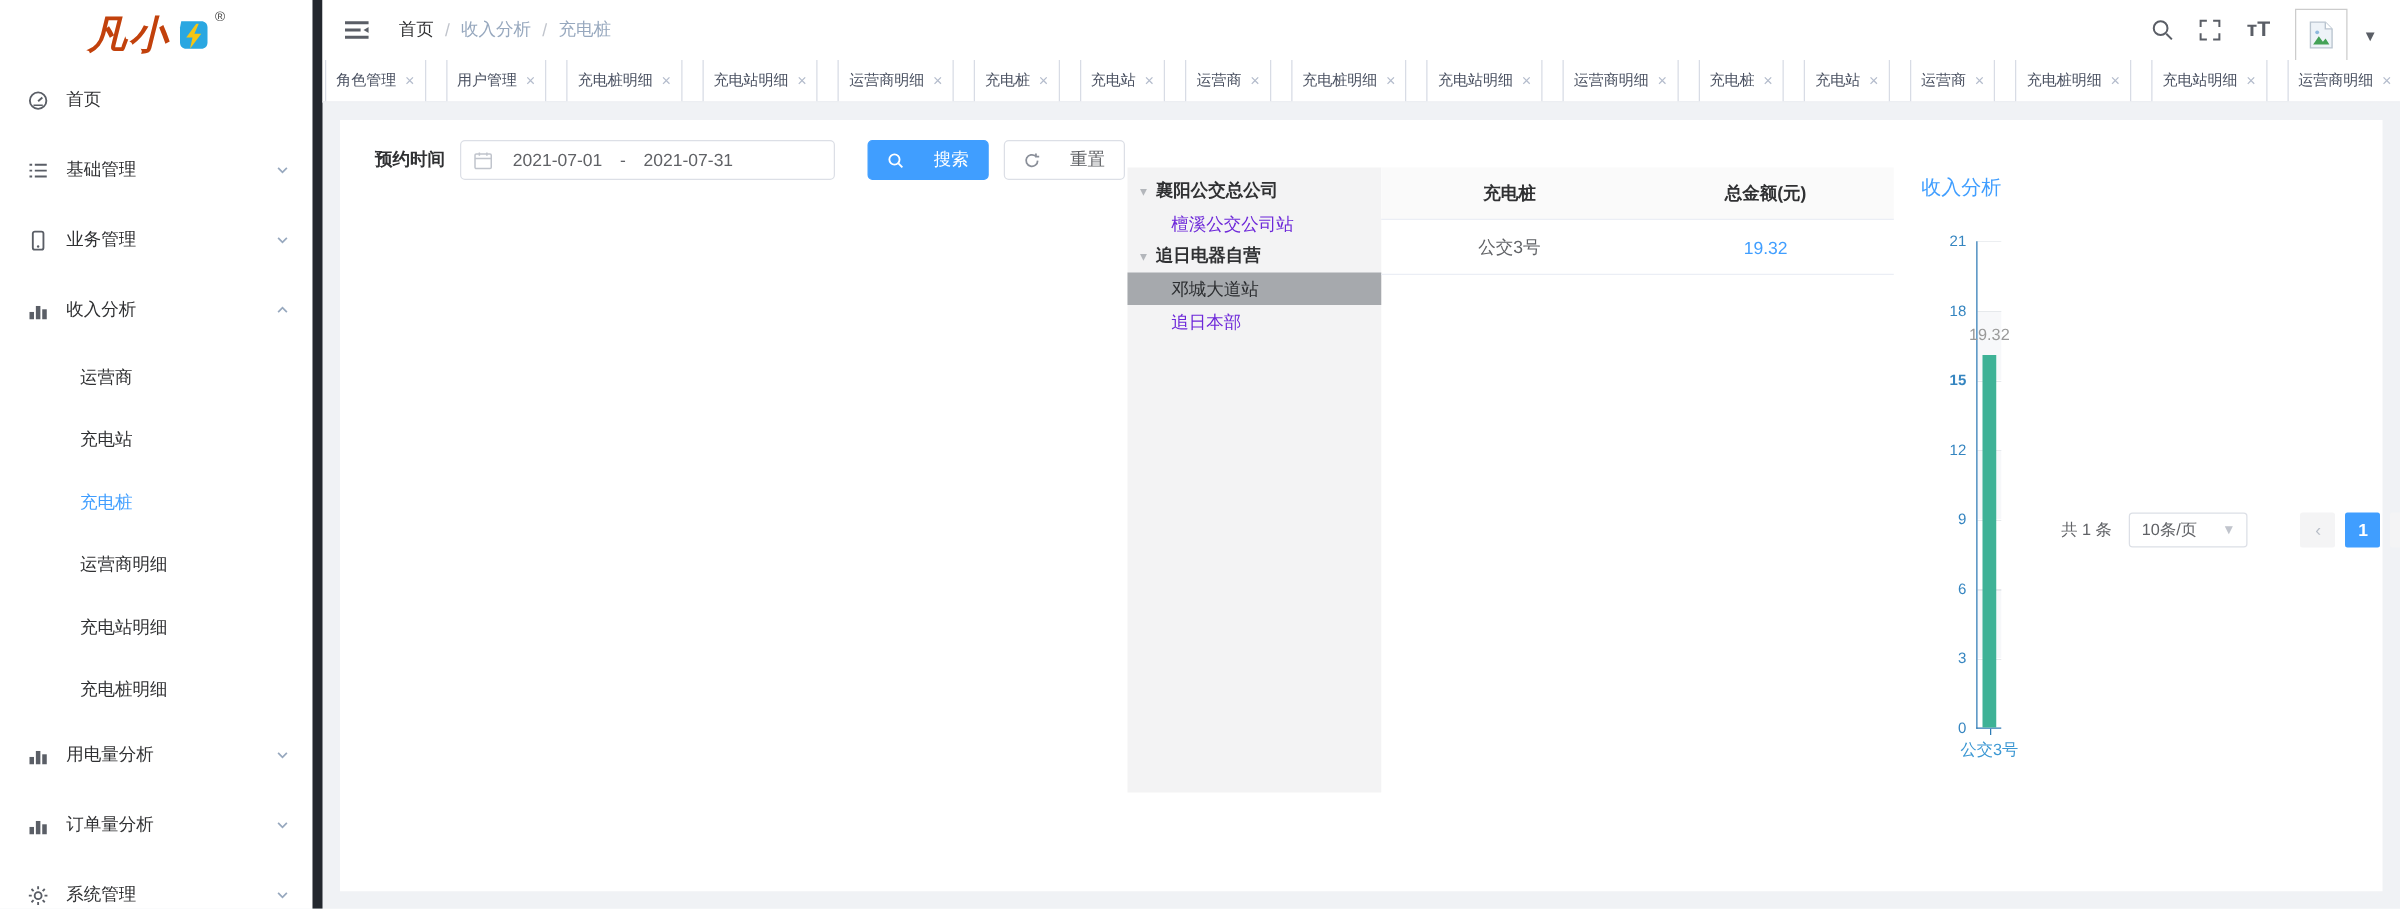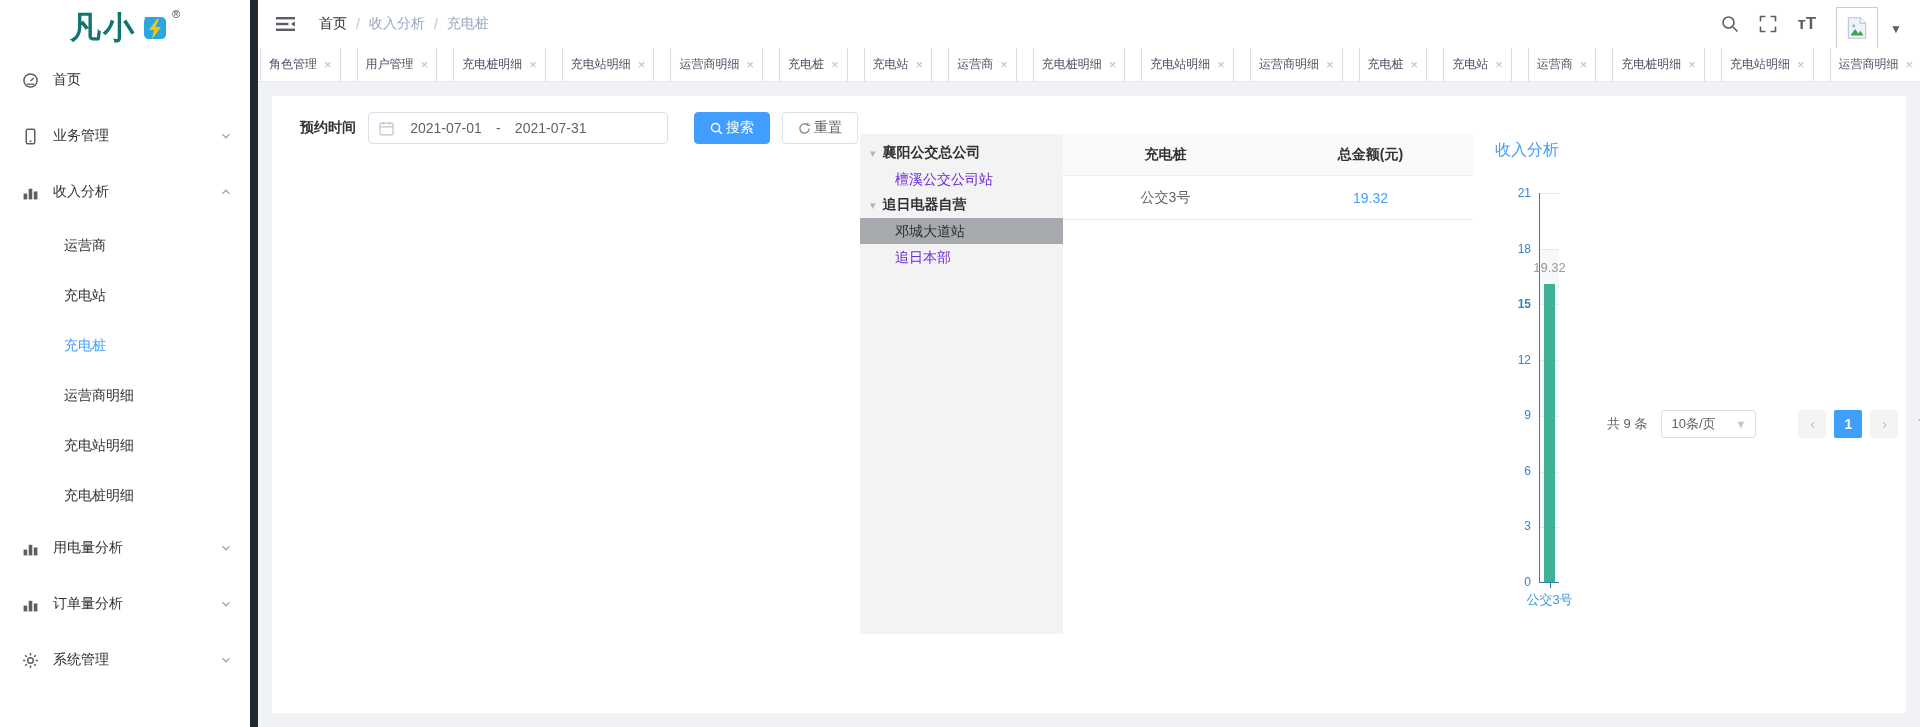--- a/index.html
+++ b/index.html
@@ -2,21 +2,21 @@
 <html><head>
 <meta charset="utf-8">
 <style>
   *{margin:0;padding:0;box-sizing:border-box}
   html,body{width:1920px;height:727px;overflow:hidden}
   body{font-family:"Liberation Sans","DejaVu Sans",sans-serif;font-size:14px;color:#303133;background:#f0f2f5}
   .app{display:flex;width:100%;height:100%}
   
   .sidebar{width:250px;height:100%;background:#fff;flex:none;overflow:hidden}
   .logo{height:52px;display:flex;align-items:center;justify-content:center;gap:3px;padding-top:4px}
-  .logo-text{font-size:31px;font-weight:bold;color:#0f766e;letter-spacing:2px}
+  .logo-text{font-size:31px;font-weight:bold;font-style:italic;color:#c2410c;letter-spacing:2px}
   .logo-reg{font-size:11px;color:#444;align-self:flex-start;margin-top:4px}
   .menu-item{height:56px;display:flex;align-items:center;padding:0 18px 0 22px;cursor:pointer}
   .mi-icon{width:17px;height:17px;margin-right:14px;color:#5a5e66;display:flex;align-items:center}
   .mi-label{flex:1;color:#303133}
   .mi-chevron{display:flex;color:#97a8be}
   .mi-chevron.up{transform:rotate(180deg)}
   .submenu-item{height:50px;line-height:50px;padding-left:64px;cursor:pointer;color:#303133;font-size:14px}
   .submenu-item.active{color:#409eff}
   .dark-strip{width:8px;height:100%;background:#23272e;flex:none}
   
@@ -42,21 +42,21 @@
   .tab.active .close{color:#fff}
   
   .content{flex:1;padding:14px;overflow:hidden}
   .card{background:#fff;height:100%;padding:16px 20px 0 0;display:flex;}
   .filter-row{display:flex;align-items:center;gap:12px;height:32px;padding-left:28px;flex:none}
   .filter-label{font-weight:bold;color:#303133}
   .date-range{width:300px;height:32px;border:1px solid #dcdfe6;border-radius:4px;display:flex;align-items:center;padding:0 10px;gap:4px;background:#fff;color:#606266;cursor:pointer}
   .date-range .cal{display:flex;color:#c0c4cc;margin-right:2px}
   .date-range input{border:0;outline:none;width:92px;text-align:center;font:inherit;color:#606266;background:transparent}
   .date-sep{color:#606266}
-  .btn{height:32px;border-radius:4px;display:inline-flex;align-items:center;gap:3px;padding:0 15px;font-size:14px;cursor:pointer;border:1px solid #dcdfe6;background:#fff;color:#606266}
+  .btn{height:32px;border-radius:4px;display:inline-flex;align-items:center;gap:24px;padding:0 15px;font-size:14px;cursor:pointer;border:1px solid #dcdfe6;background:#fff;color:#606266}
   .btn.primary{background:#409eff;border-color:#409eff;color:#fff;margin-left:14px}
   .btn .bicon{display:flex}
   
   .body-row{display:flex;margin-top:22px;height:500px;padding-left:2px;flex:none}
   .tree-panel{width:203px;background:#f3f3f4;padding-top:6px;flex:none}
   .tree-parent{height:26px;display:flex;align-items:center;gap:7px;padding-left:10px;font-weight:bold;color:#303133;cursor:pointer}
   .tree-caret{color:#b3b6bb;font-size:11px}
   .tree-child{height:26px;line-height:26px;padding-left:35px;color:#6d28d9;cursor:pointer}
   .tree-child.selected{background:#a6a9ad;color:#2c2e31}
   .table-panel{width:410px;flex:none}
@@ -112,20 +112,34 @@
         <div class="menu-item">
     <span class="mi-icon">
             <svg width="17" height="17" viewBox="0 0 16 16" fill="none" stroke="currentColor" stroke-width="1.4">
               <circle cx="8" cy="8" r="6.2"></circle>
               <path d="M8 8.5L11.2 5.6"></path>
               <path d="M4.5 11.5h7" stroke-width="1.2"></path>
             </svg>
           </span>
     <span class="mi-label">首页</span>
 
+  </div>
+        <div class="menu-item">
+    <span class="mi-icon">
+            <svg width="17" height="17" viewBox="0 0 16 16" stroke="currentColor" stroke-width="1.5" fill="none">
+              <path d="M5.5 3.5h9M5.5 8h9M5.5 12.5h9"></path>
+              <path d="M1.5 3.5h2M1.5 8h2M1.5 12.5h2"></path>
+            </svg>
+          </span>
+    <span class="mi-label">基础管理</span>
+    <span class="mi-chevron down">
+            <svg width="12" height="12" viewBox="0 0 12 12" fill="none" stroke="currentColor" stroke-width="1.4">
+              <path d="M2.5 4.3L6 7.8l3.5-3.5"></path>
+            </svg>
+          </span>
   </div>
         <div class="menu-item">
     <span class="mi-icon">
             <svg width="17" height="17" viewBox="0 0 16 16" fill="none" stroke="currentColor" stroke-width="1.4">
               <rect x="4" y="1.2" width="8" height="13.6" rx="1.5"></rect>
               <circle cx="8" cy="12.4" r="0.9" fill="currentColor" stroke="none"></circle>
             </svg>
           </span>
     <span class="mi-label">业务管理</span>
     <span class="mi-chevron down">
@@ -421,21 +435,21 @@
                 <span class="ylabel" style="bottom: 57.1429%;">12</span>
                 <span class="ylabel" style="bottom: 71.4286%; font-weight: bold;">15</span>
                 <span class="ylabel" style="bottom: 85.7143%;">18</span>
                 <span class="ylabel" style="bottom: 100%;">21</span>
               </div>
           </div>
 
         </div>
 
         <div class="pagination">
-          <span class="pg-total">共 9 条</span>
+          <span class="pg-total">共 1 条</span>
           <span class="page-size">
             <span>10条/页</span>
             <span class="caret">▼</span>
           </span>
           <span class="pg-group">
             <span class="pg-btn">‹</span>
             <span class="pg-btn page">1</span>
             <span class="pg-btn">›</span>
           </span>
           <span class="pg-goto">

